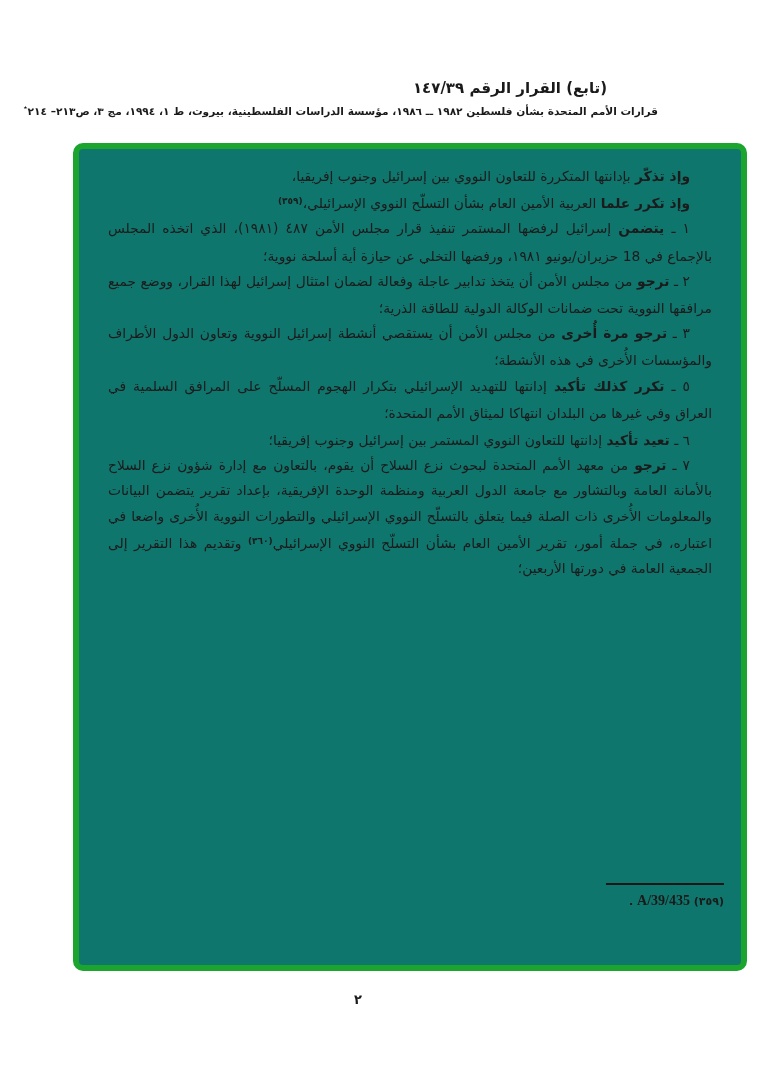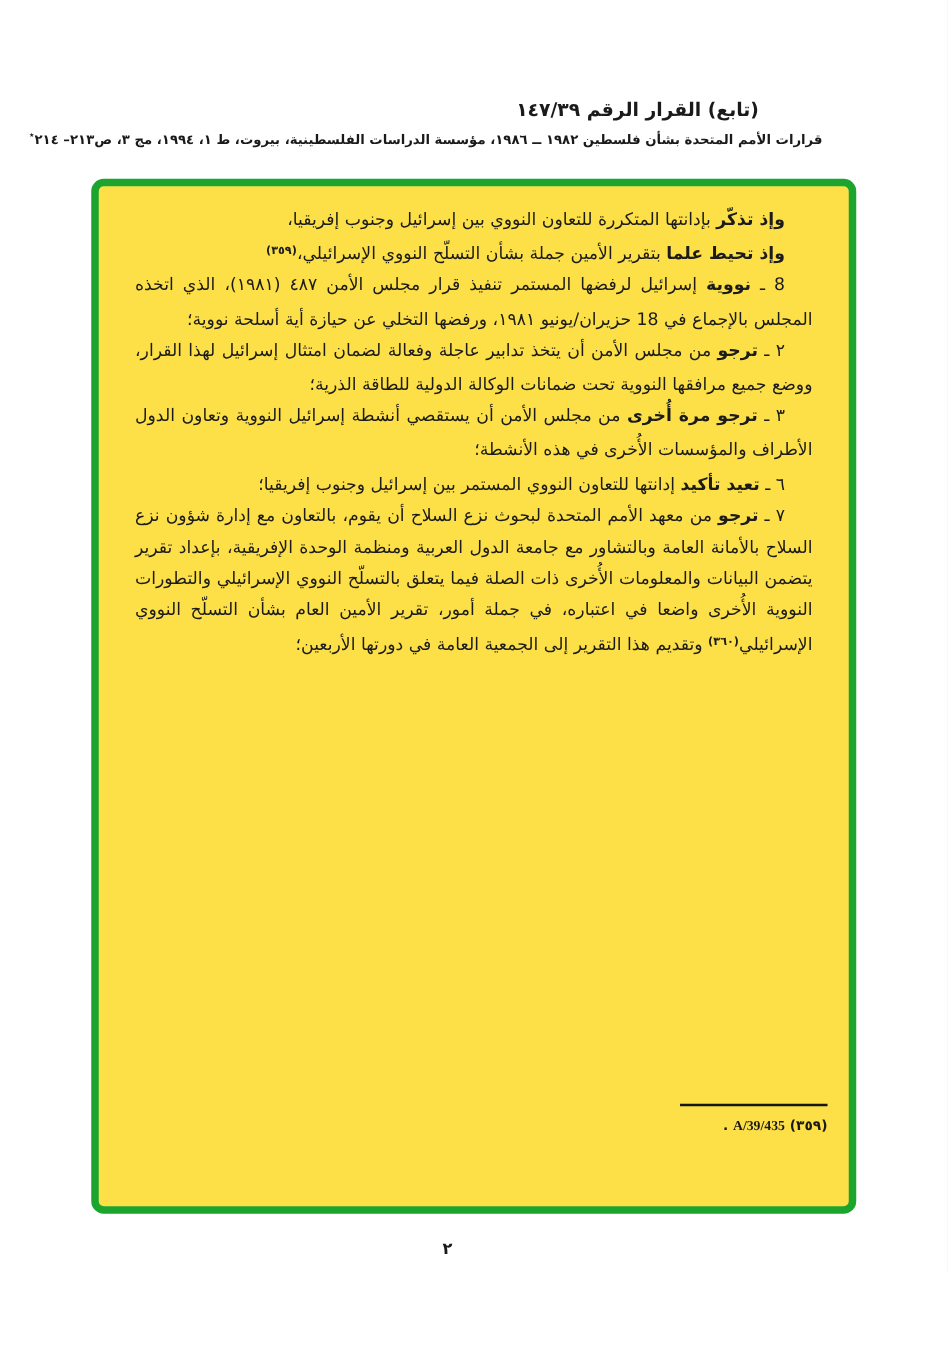--- a/index.html
+++ b/index.html
@@ -12,64 +12,65 @@
     direction:rtl; text-align:center;
     font-size:15px; font-weight:bold; white-space:nowrap;
   }
   .source-line {
     position:absolute; top:103px; right:100px; left:40px;
     direction:rtl; text-align:right;
     font-size:10.6px; font-weight:bold; white-space:nowrap;
   }
   .source-ref { font-size:8px; vertical-align:5px; }
   .green-box {
-    position:absolute; left:73px; top:143px; width:612px; height:828px;
+    position:absolute; left:73px; top:143px; width:674px; height:828px;
     border:6px solid #1ca52e; border-radius:10px; box-sizing:border-box;
-    background:#fde047;
+    background:#0f766e;
   }
   .body-text {
     position:absolute; top:13px; right:29px; left:29px;
     direction:rtl; text-align:justify;
     font-size:13.8px; line-height:25.2px; color:#1b1b1b;
   }
   .para { margin:0; text-indent:22px; }
   .plead { font-weight:bold; }
   .pref { font-size:9px; font-weight:bold; vertical-align:4px; letter-spacing:0; }
   .footnote-block {
     position:absolute; right:17px; top:734px; width:200px; text-align:right;
   }
   .fn-rule {
     width:118px; border-top:2px solid #161616; margin:0 0 4px auto;
   }
   .fnline {
     direction:rtl; text-align:right; font-size:11px; font-weight:bold;
     line-height:24px; white-space:nowrap;
   }
-  .fnsym { font-family:"Liberation Serif", serif; font-weight:bold; font-size:11px; }
+  .fnsym { font-family:"Liberation Serif", serif; font-weight:bold; font-size:14px; }
   .page-number {
     position:absolute; top:992px; left:348px; width:20px; text-align:center;
     font-size:13px; font-weight:bold;
   }
 </style>
 </head>
 <body>
 
 <div class="page">
 
   <div class="doc-title">(تابع) القرار الرقم ١٤٧/٣٩</div>
 
   <div class="source-line"><span>قرارات الأمم المتحدة بشأن فلسطين ١٩٨٢ ــ ١٩٨٦، مؤسسة الدراسات الفلسطينية، بيروت، ط ١، ١٩٩٤، مج ٣، ص٢١٣– ٢١٤</span><sup class="source-ref">٭</sup></div>
 
   <div class="green-box" style="border-color: rgb(28, 165, 46);">
     <div class="body-text">
         <p class="para"><span class="pnum"></span><b class="plead">وإذ تذكّر</b><span> بإدانتها المتكررة للتعاون النووي بين إسرائيل وجنوب إفريقيا،</span><sup class="pref"></sup><span></span></p>
-        <p class="para"><span class="pnum"></span><b class="plead">وإذ تحيط علما</b><span> بتقرير الأمين جملة بشأن التسلّح النووي الإسرائيلي،</span><sup class="pref">(٣٥٩)</sup><span></span></p>
-        <p class="para"><span class="pnum">8 ـ </span><b class="plead">نووية</b><span> إسرائيل لرفضها المستمر تنفيذ قرار مجلس الأمن ٤٨٧ (١٩٨١)، الذي اتخذه المجلس بالإجماع في 18 حزيران/يونيو ١٩٨١، ورفضها التخلي عن حيازة أية أسلحة نووية؛</span><sup class="pref"></sup><span></span></p>
+        <p class="para"><span class="pnum"></span><b class="plead">وإذ تكرر علما</b><span> العربية الأمين العام بشأن التسلّح النووي الإسرائيلي،</span><sup class="pref">(٣٥٩)</sup><span></span></p>
+        <p class="para"><span class="pnum">١ ـ </span><b class="plead">يتضمن</b><span> إسرائيل لرفضها المستمر تنفيذ قرار مجلس الأمن ٤٨٧ (١٩٨١)، الذي اتخذه المجلس بالإجماع في 18 حزيران/يونيو ١٩٨١، ورفضها التخلي عن حيازة أية أسلحة نووية؛</span><sup class="pref"></sup><span></span></p>
         <p class="para"><span class="pnum">٢ ـ </span><b class="plead">ترجو</b><span> من مجلس الأمن أن يتخذ تدابير عاجلة وفعالة لضمان امتثال إسرائيل لهذا القرار، ووضع جميع مرافقها النووية تحت ضمانات الوكالة الدولية للطاقة الذرية؛</span><sup class="pref"></sup><span></span></p>
         <p class="para"><span class="pnum">٣ ـ </span><b class="plead">ترجو مرة أُخرى</b><span> من مجلس الأمن أن يستقصي أنشطة إسرائيل النووية وتعاون الدول الأطراف والمؤسسات الأُخرى في هذه الأنشطة؛</span><sup class="pref"></sup><span></span></p>
+        <p class="para"><span class="pnum">٥ ـ </span><b class="plead">تكرر كذلك تأكيد</b><span> إدانتها للتهديد الإسرائيلي بتكرار الهجوم المسلّح على المرافق السلمية في العراق وفي غيرها من البلدان انتهاكا لميثاق الأمم المتحدة؛</span><sup class="pref"></sup><span></span></p>
         <p class="para"><span class="pnum">٦ ـ </span><b class="plead">تعيد تأكيد</b><span> إدانتها للتعاون النووي المستمر بين إسرائيل وجنوب إفريقيا؛</span><sup class="pref"></sup><span></span></p>
         <p class="para"><span class="pnum">٧ ـ </span><b class="plead">ترجو</b><span> من معهد الأمم المتحدة لبحوث نزع السلاح أن يقوم، بالتعاون مع إدارة شؤون نزع السلاح بالأمانة العامة وبالتشاور مع جامعة الدول العربية ومنظمة الوحدة الإفريقية، بإعداد تقرير يتضمن البيانات والمعلومات الأُخرى ذات الصلة فيما يتعلق بالتسلّح النووي الإسرائيلي والتطورات النووية الأُخرى واضعا في اعتباره، في جملة أمور، تقرير الأمين العام بشأن التسلّح النووي الإسرائيلي</span><sup class="pref">(٣٦٠)</sup><span> وتقديم هذا التقرير إلى الجمعية العامة في دورتها الأربعين؛</span></p>
       </div>
 
     <div class="footnote-block">
       <div class="fn-rule"></div>
       <div>
           <div class="fnline"><span>(٣٥٩)</span> <span class="fnsym">A/39/435</span> <span>.</span></div>
         </div>
     </div>

